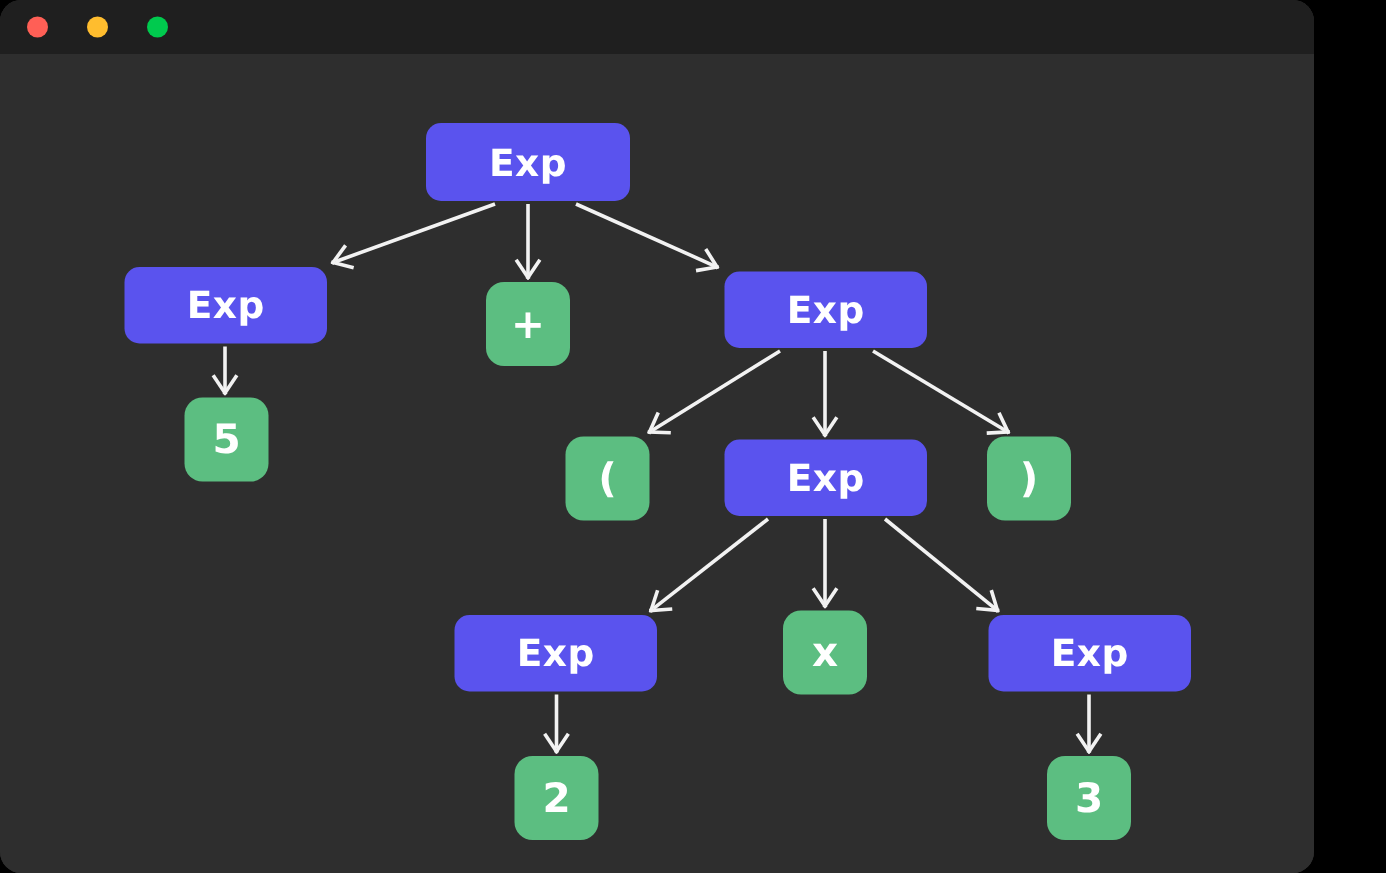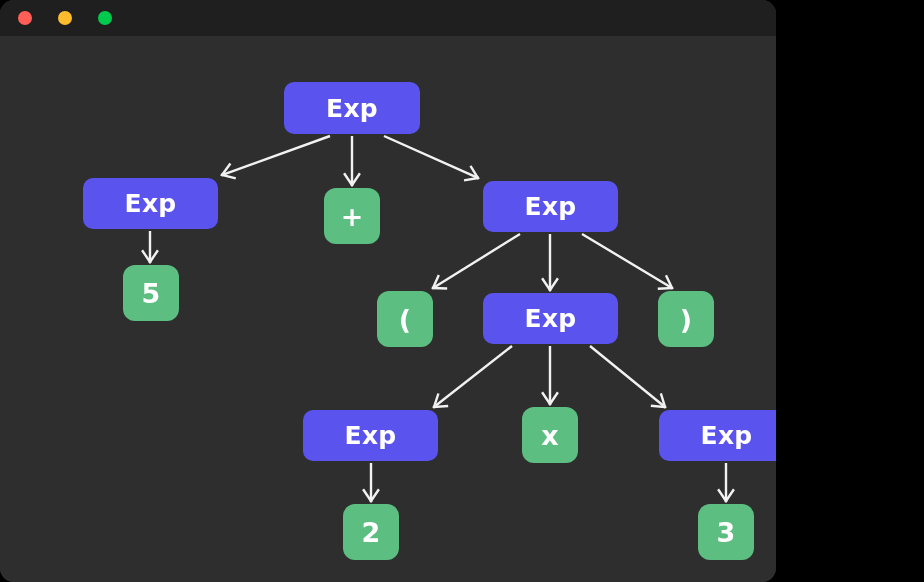--- a/index.html
+++ b/index.html
@@ -10,21 +10,21 @@
   body {
     width: 924px;
     height: 582px;
     overflow: hidden;
     font-family: "DejaVu Sans", "Liberation Sans", sans-serif;
   }
   #window {
     position: absolute;
     left: 0;
     top: 0;
-    width: 776px;
+    width: 876px;
     height: 582px;
     background: #2e2e2e;
     border-radius: 14px;
     overflow: hidden;
   }
   #titlebar {
     position: absolute;
     left: 0;
     top: 0;
     width: 924px;

